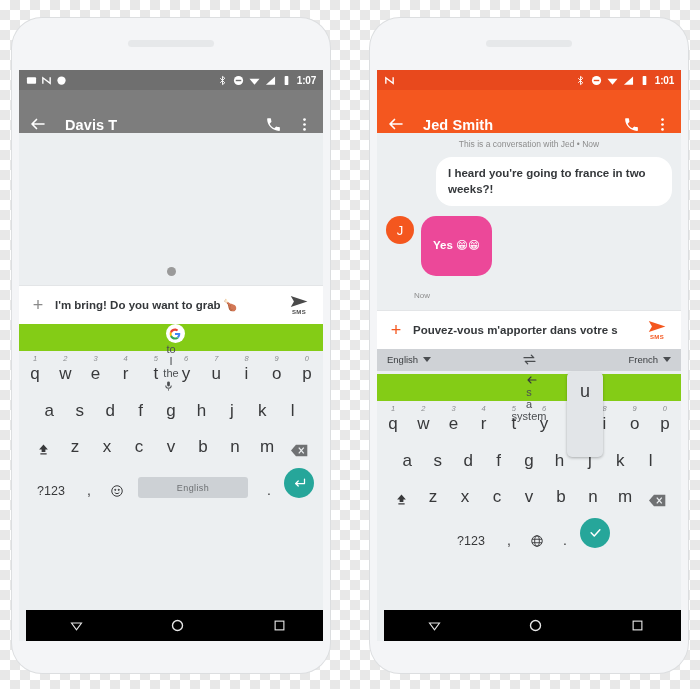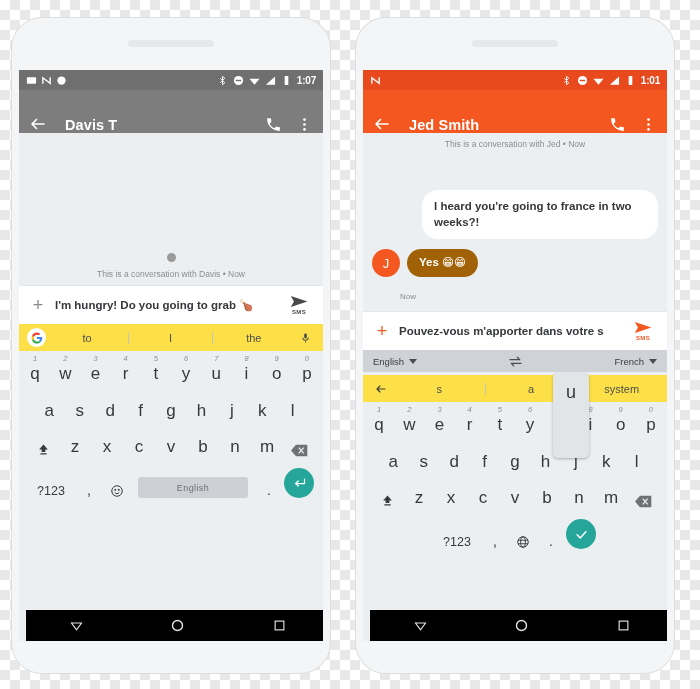--- a/index.html
+++ b/index.html
@@ -15,21 +15,21 @@
   }
   .stage{position:absolute;inset:0;}
 
   
   .phone{
     position:absolute;top:18px;width:318px;height:655px;
     background:#f4f5f7;border-radius:30px;
     box-shadow:0 0 0 1px #dcdee0;
   }
   .phone.left{left:12px;}
-  .phone.right{left:356px;}
+  .phone.right{left:370px;}
   .speaker{
     position:absolute;top:22px;left:50%;transform:translateX(-50%);
     width:86px;height:7px;border-radius:4px;background:#e6e8ea;
   }
 
   
   .statusbar{
     height:20px;display:flex;align-items:center;
     padding:0 7px;color:#fff;font-size:10px;
   }
@@ -62,22 +62,22 @@
   .dot-avatar{
     width:9px;height:9px;border-radius:50%;background:#9a9a9a;
     margin:0 auto 3px;
   }
   .bubble-row{display:flex;padding:0 9px;margin-top:8px;align-items:flex-start;}
   .bubble-row.in{justify-content:flex-end;}
   .bubble{
     max-width:212px;border-radius:16px;padding:9px 12px;
     font-size:11.5px;line-height:1.35;font-weight:bold;
   }
-  .bubble.white{background:#fff;color:#35383b;margin-top:33px;}
-  .bubble.orange{background:#a16207;color:#fff;padding:6px 12px;border-radius:15px;}
+  .bubble.white{background:#fff;color:#35383b;}
+  .bubble.orange{background:#ec4899;color:#fff;padding:22px 12px;border-radius:15px;}
   .avatar{
     width:28px;height:28px;border-radius:50%;background:#f4571f;color:#fff;
     display:flex;align-items:center;justify-content:center;
     font-size:13px;font-weight:normal;flex:none;margin-right:7px;
   }
   .ts{font-size:8px;color:#8d8d8d;margin-top:15px;margin-left:37px;}
 
   
   .compose{
     background:#fff;height:38px;display:flex;align-items:center;
@@ -105,22 +105,22 @@
   .transinput{
     background:#fff;height:31px;display:flex;align-items:center;
     padding:0 9px;margin:3px 6px 0;border:1px solid #d8dadd;
   }
   .transinput .v{font-size:11.5px;font-weight:bold;color:#35383b;}
   .caret-bar{display:inline-block;width:2px;height:12px;background:#3b78e7;vertical-align:-2px;margin-left:1px;}
 
   
   .kb{background:#eceff1;padding-bottom:2px;}
   .sugg{
-    height:27px;display:flex;align-items:center;background:#fde047;
-    font-size:11px;color:#4b4e51;position:relative;
+    height:27px;display:flex;align-items:center;background:#84cc16;
+    font-size:11px;color:#4b4e51;position:relative;flex-direction:column;
   }
   .sugg .g{
     width:19px;height:19px;border-radius:50%;background:#fff;margin-left:8px;flex:none;
     display:flex;align-items:center;justify-content:center;
   }
   .sugg .item{flex:1;text-align:center;}
   .sugg .sep{width:1px;height:12px;background:#c3c6c9;}
   .sugg .mic{width:22px;margin-right:6px;display:flex;justify-content:center;flex:none;}
   .sugg .backico{width:26px;margin-left:5px;display:flex;justify-content:center;flex:none;}
 
@@ -245,27 +245,26 @@
               <circle cx="12" cy="5" r="1.9"></circle>
               <circle cx="12" cy="12" r="1.9"></circle>
               <circle cx="12" cy="19" r="1.9"></circle>
             </svg>
           </span>
       </div>
 
       <div class="convo" style="height:152px;position:relative;">
         <div style="position:absolute;bottom:6px;left:0;right:0;">
           <div class="dot-avatar"></div>
-          <div class="convo-note">This is a conversation with Davis • Now</div>
         </div>
       </div>
 
       <div class="compose">
         <span class="plus">+</span>
-        <span class="txt">I'm hungry! Do you going to grab 🍗</span>
+        <span class="txt">I'm bring! Do you want to grab 🍗</span>
         <span class="sendbtn">
           <svg width="19" height="13" viewBox="0 0 24 16" fill="currentColor">
               <path d="M1 1l21 7-21 7 4-7z"></path>
             </svg>
           <span class="lbl">SMS</span>
         </span>
       </div>
 
       <div class="kb">
         <div class="sugg">

